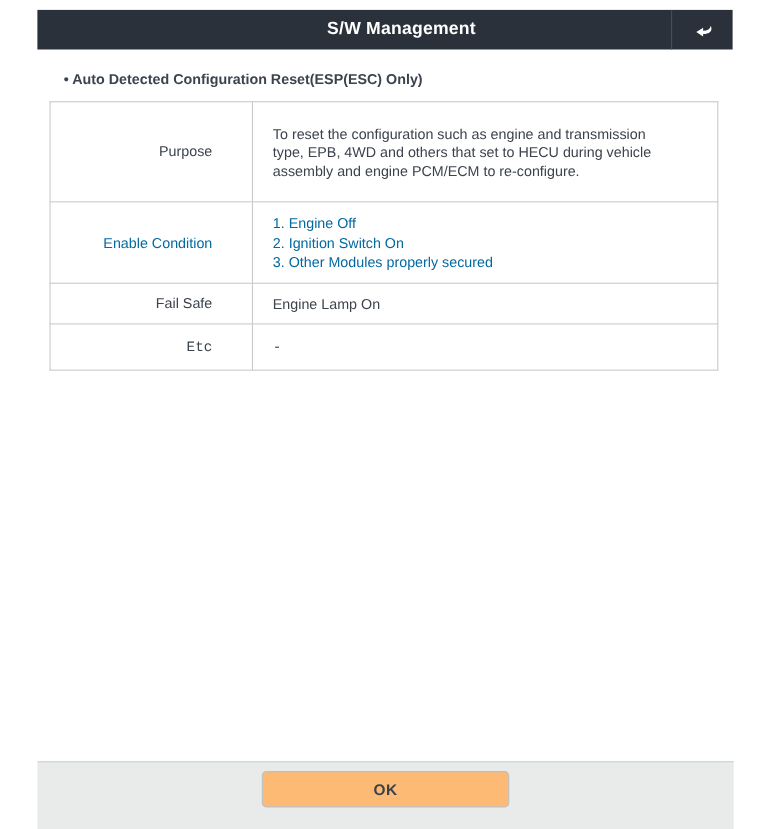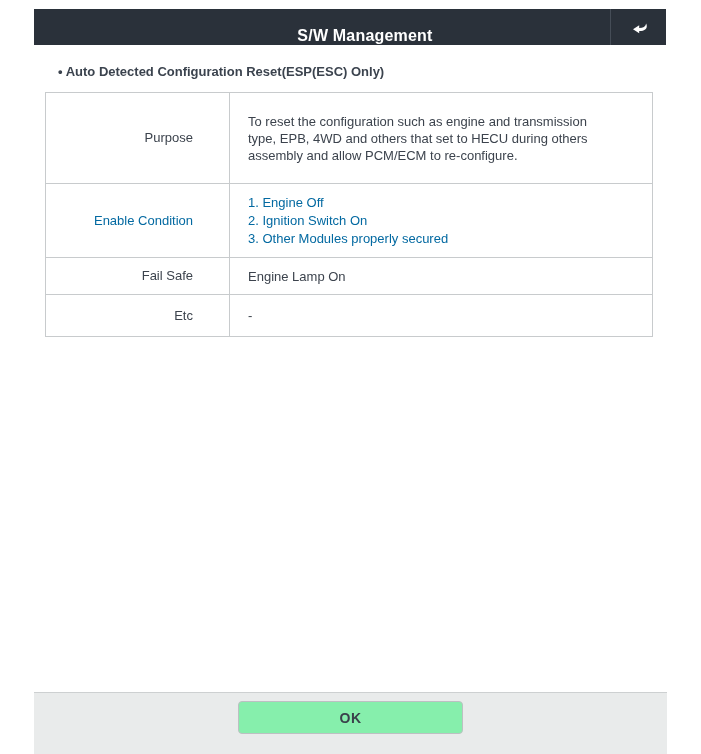--- a/index.html
+++ b/index.html
@@ -11,21 +11,21 @@
     color: #3c434d;
     overflow: hidden;
   }
 
   
   .titlebar {
     position: absolute;
     left: 34px; top: 9px;
     width: 632px; height: 36px;
     background: #2a313a;
-    display: flex; align-items: flex-end; justify-content: center; padding-left: 30px;
+    display: flex; align-items: center; justify-content: center; padding-left: 30px;
   }
   .titlebar-title {
     color: #ffffff;
     font-size: 16px;
     font-weight: bold;
     letter-spacing: 0.2px;
   }
   .titlebar-back {
     position: absolute;
     right: 0; top: 0;
@@ -70,36 +70,36 @@
     padding: 8px 48px 8px 18px;
     line-height: 17px;
     white-space: pre-line;
   }
   tr.row-purpose   { height: 91px; }
   tr.row-enable    { height: 74px; }
   tr.row-enable td.value-cell { line-height: 18px; }
   tr.row-component { height: 58px; }
   tr.row-dtc       { height: 38px; }
   tr.row-failsafe  { height: 37px; }
-  tr.row-etc       { height: 42px; }
+  tr.row-etc       { height: 42px; font-family: Liberation Mono, monospace; }
   tr.highlight td  { color: #0369a1; }
 
   
   .footer {
     position: absolute;
     left: 34px; bottom: 0;
     width: 633px; height: 62px;
     background: #e9ebeb;
     border-top: 1px solid #cdd0d1;
     display: flex; justify-content: center; align-items: flex-start;
   }
   .ok-button {
     margin-top: 8px;
     width: 225px; height: 33px;
-    background: #86efac;
+    background: #fdba74;
     border: 1px solid #bcc0c2;
     border-radius: 4px;
     font-family: "Liberation Sans", sans-serif;
     font-size: 14px;
     font-weight: bold;
     color: #3a414b;
     letter-spacing: 0.5px;
     cursor: pointer;
   }
 </style>
@@ -116,21 +116,21 @@
     </span>
   </div>
 </div>
 
 <div class="subtitle">• Auto Detected Configuration Reset(ESP(ESC) Only)</div>
 
 <table class="spec-table">
   <tbody>
     <tr class="row-purpose">
       <td class="label-cell">Purpose</td>
-      <td class="value-cell">To reset the configuration such as engine and transmission type, EPB, 4WD and others that set to HECU during others assembly and allow PCM/ECM to re-configure.</td>
+      <td class="value-cell">To reset the configuration such as engine and transmission type, EPB, 4WD and others that set to HECU during vehicle assembly and engine PCM/ECM to re-configure.</td>
     </tr>
     <tr class="row-enable highlight">
       <td class="label-cell">Enable Condition</td>
       <td class="value-cell">1. Engine Off
 2. Ignition Switch On
 3. Other Modules properly secured</td>
     </tr>
     <tr class="row-failsafe">
       <td class="label-cell">Fail Safe</td>
       <td class="value-cell">Engine Lamp On</td>

